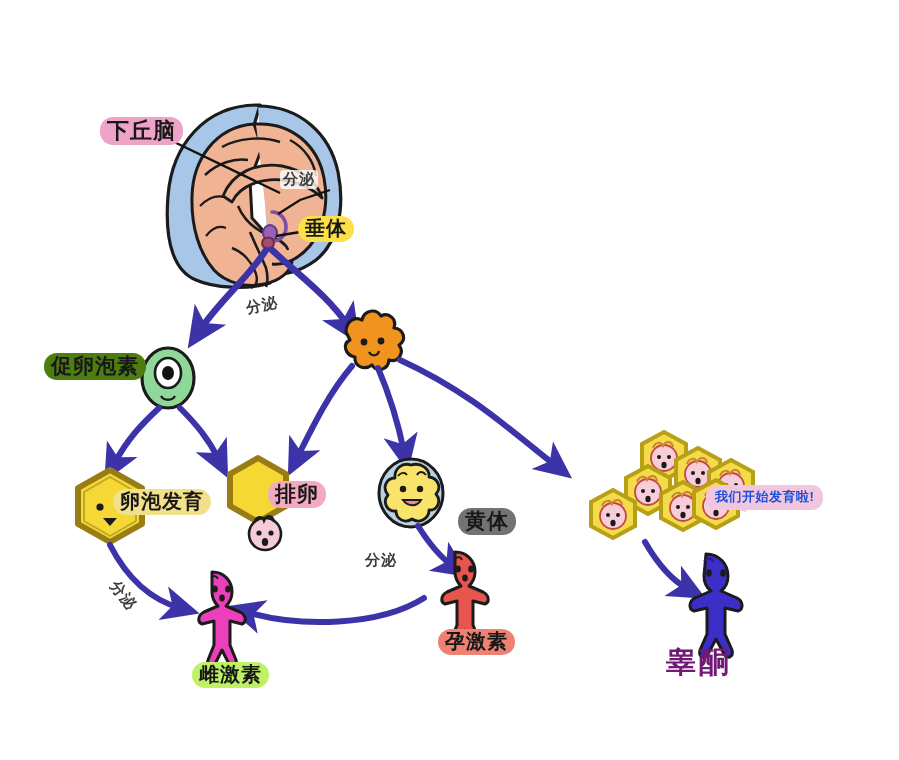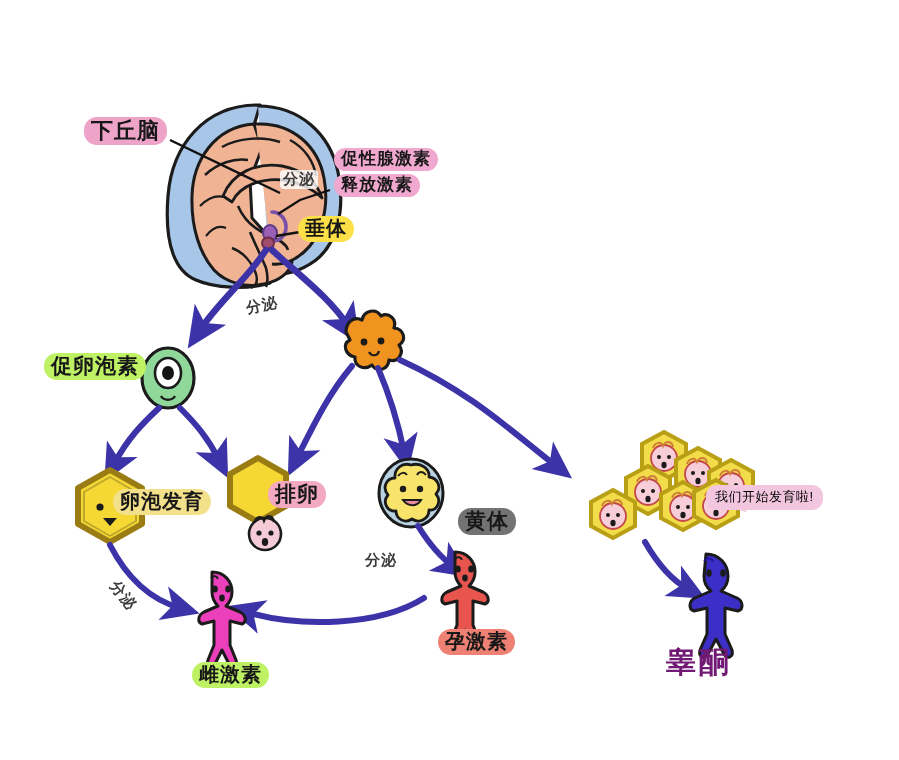--- a/index.html
+++ b/index.html
@@ -36,21 +36,21 @@
     line-height: 1.05;
   }
   .hl {
     display: inline-block;
     padding: 2px 7px 3px 7px;
     border-radius: 13px;
   }
   .hl-pink   { background: #eea3c8; }
   .hl-pink2  { background: #f0a8cf; }
   .hl-red    { background: #fde047; }
-  .hl-green  { background: #bef264; }
+  .hl-green  { background: #4d7c0f; }
   .hl-orange { background: #f3c169; }
   .hl-yellow { background: #f3e08a; }
   .hl-rose   { background: #f3a9c0; }
   .hl-blue   { background: #737373; margin-top: 29px; }
   .hl-salmon { background: #ee8074; }
   .hl-magenta{ background: #bef264; }
 
   .two-line .hl { margin-bottom: 3px; }
 
   
@@ -72,23 +72,23 @@
     position: absolute;
     white-space: nowrap;
     font-weight: bold;
     font-size: 30px;
     letter-spacing: 3px;
     color: #701a75;
   }
   .bubble-txt {
     position: absolute;
     white-space: nowrap;
-    font-weight: normal;
+    font-weight: bold;
     font-size: 13px;
-    color: #000000;
+    color: #1d4ed8;
     letter-spacing: 0.5px;
     background: #f2c6df;
     border-radius: 11px;
     padding: 3px 9px 4px 9px;
   }
   .secrete {
     position: absolute;
     white-space: nowrap;
     font-weight: bold;
     font-size: 15px;
@@ -317,28 +317,24 @@
                C705,660 698,657 700,650 L707,634 L707,608 L694,611
                C688,609 689,601 695,598 L711,591 C707,588 704,583 704,576 Z" fill="#3c2fc8" stroke="#1b1b1b" stroke-width="3" stroke-linejoin="round"></path>
       <ellipse cx="709" cy="573" rx="2.8" ry="3.8" fill="#1b1b1b"></ellipse>
       <ellipse cx="723" cy="573" rx="2.8" ry="3.8" fill="#1b1b1b"></ellipse>
       <path d="M704,561 C708,557 712,558 713,562" fill="none" stroke="#2319a0" stroke-width="2"></path>
     </g>
   </svg>
 
   <div class="layer" id="label-layer">
 
-    <div class="lbl" style="left:84px; top:117px; font-size:22px;">
+    <div class="lbl" style="left:100px; top:117px; font-size:22px;">
       <span class="hl hl-pink">下丘脑</span>
     </div>
 
-    <div class="lbl two-line" style="left:334px; top:148px; font-size:17px; text-align:left;">
-      <span class="hl hl-pink2">促性腺激素</span><br>
-      <span class="hl hl-pink2">释放激素</span>
-    </div>
 
     <div class="lbl" style="left:298px; top:216px; font-size:20px;">
       <span class="hl hl-red">垂体</span>
     </div>
 
     <div class="secrete" style="left:280px; top:170px;">分泌</div>
 
     <div class="secrete" style="left:243px; top:296px; transform:rotate(-12deg);">分泌</div>
 
     <div class="lbl" style="left:44px; top:353px; font-size:21px;">

